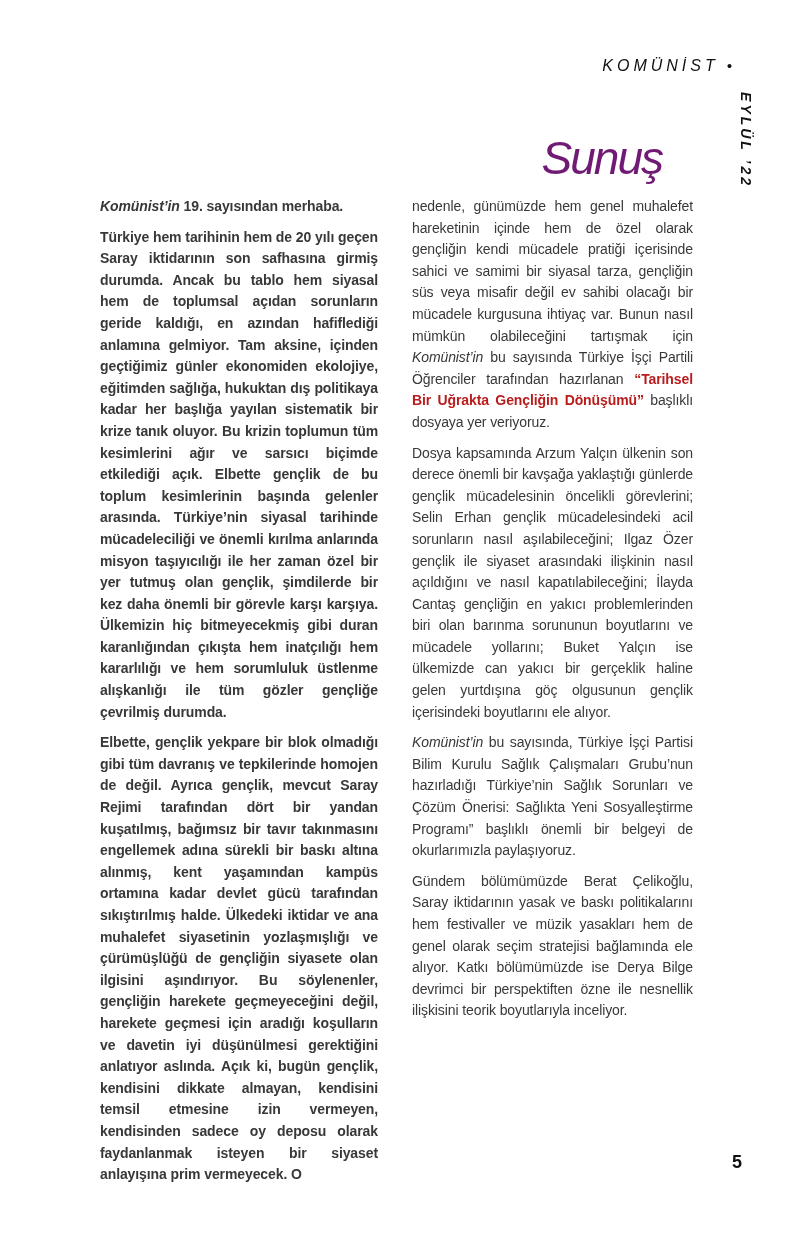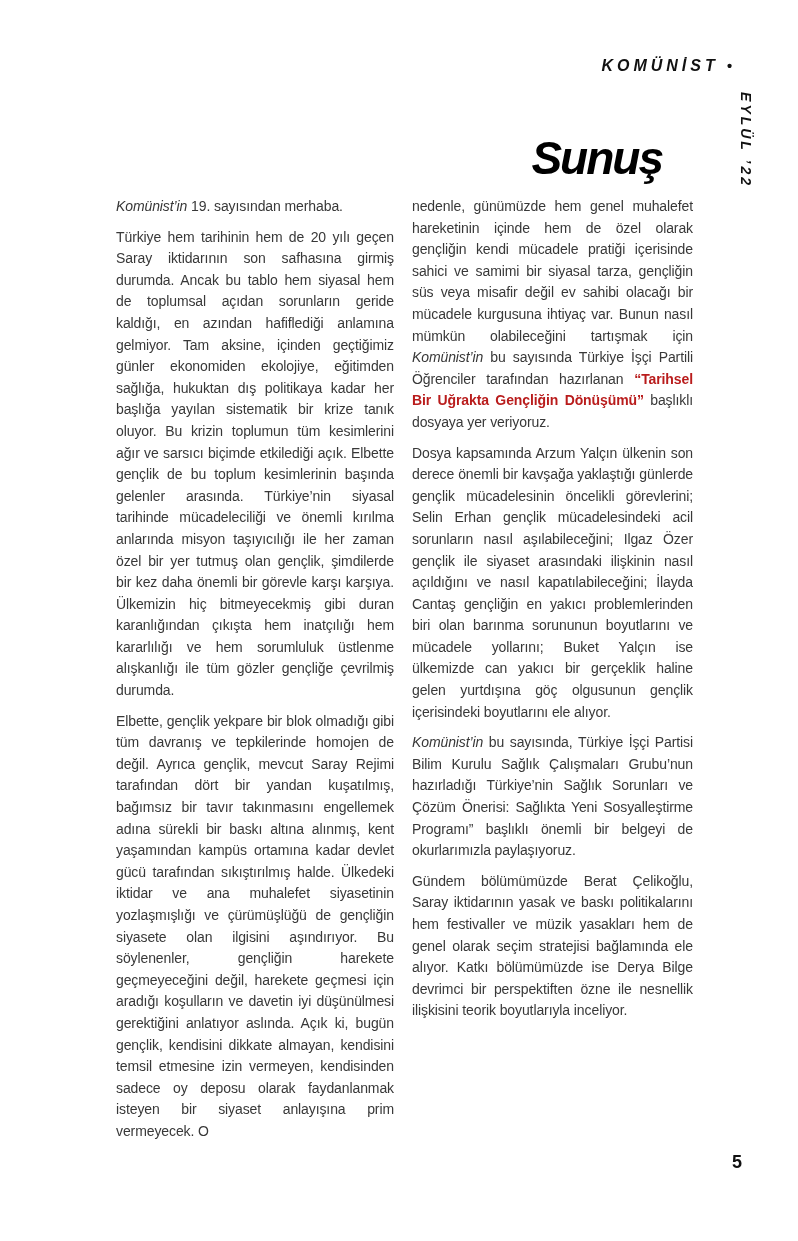--- a/index.html
+++ b/index.html
@@ -16,21 +16,21 @@
     color: #2e2e2e;
     overflow: hidden;
   }
 
   
   .masthead {
     position: absolute;
     top: 57px;
     right: 66px;
     font-size: 16px;
-    font-weight: bold;
+    font-weight: normal;
     font-style: italic;
     letter-spacing: 4px;
     color: #111;
     white-space: nowrap;
   }
   .masthead .bullet {
     letter-spacing: 0;
     margin-left: 8px;
     font-size: 15px;
   }
@@ -49,37 +49,37 @@
     color: #111;
   }
 
   
   .section-title {
     position: absolute;
     top: 104px;
     right: 136px;
     font-size: 46px;
     line-height: 1;
-    font-weight: bold;
+    font-weight: normal;
     font-style: italic;
     letter-spacing: -2px;
-    color: #000000;
+    color: #701a75;
   }
 
   
   .column {
     position: absolute;
     top: 196px;
     text-align: justify;
     font-size: 14px;
     line-height: 21.6px;
     letter-spacing: -0.1px;
     color: #383838;
   }
-  .column-left  { left: 116px; width: 278px; }
+  .column-left  { left: 100px; width: 278px; font-weight: bold; }
   .column-right { left: 412px; width: 281px; }
 
   .body-para {
     margin: 0 0 9px 0;
     padding: 0;
   }
   .body-para .it { font-style: italic; }
   .body-para .bd { font-weight: bold; color: #b91c1c; }
 
   

